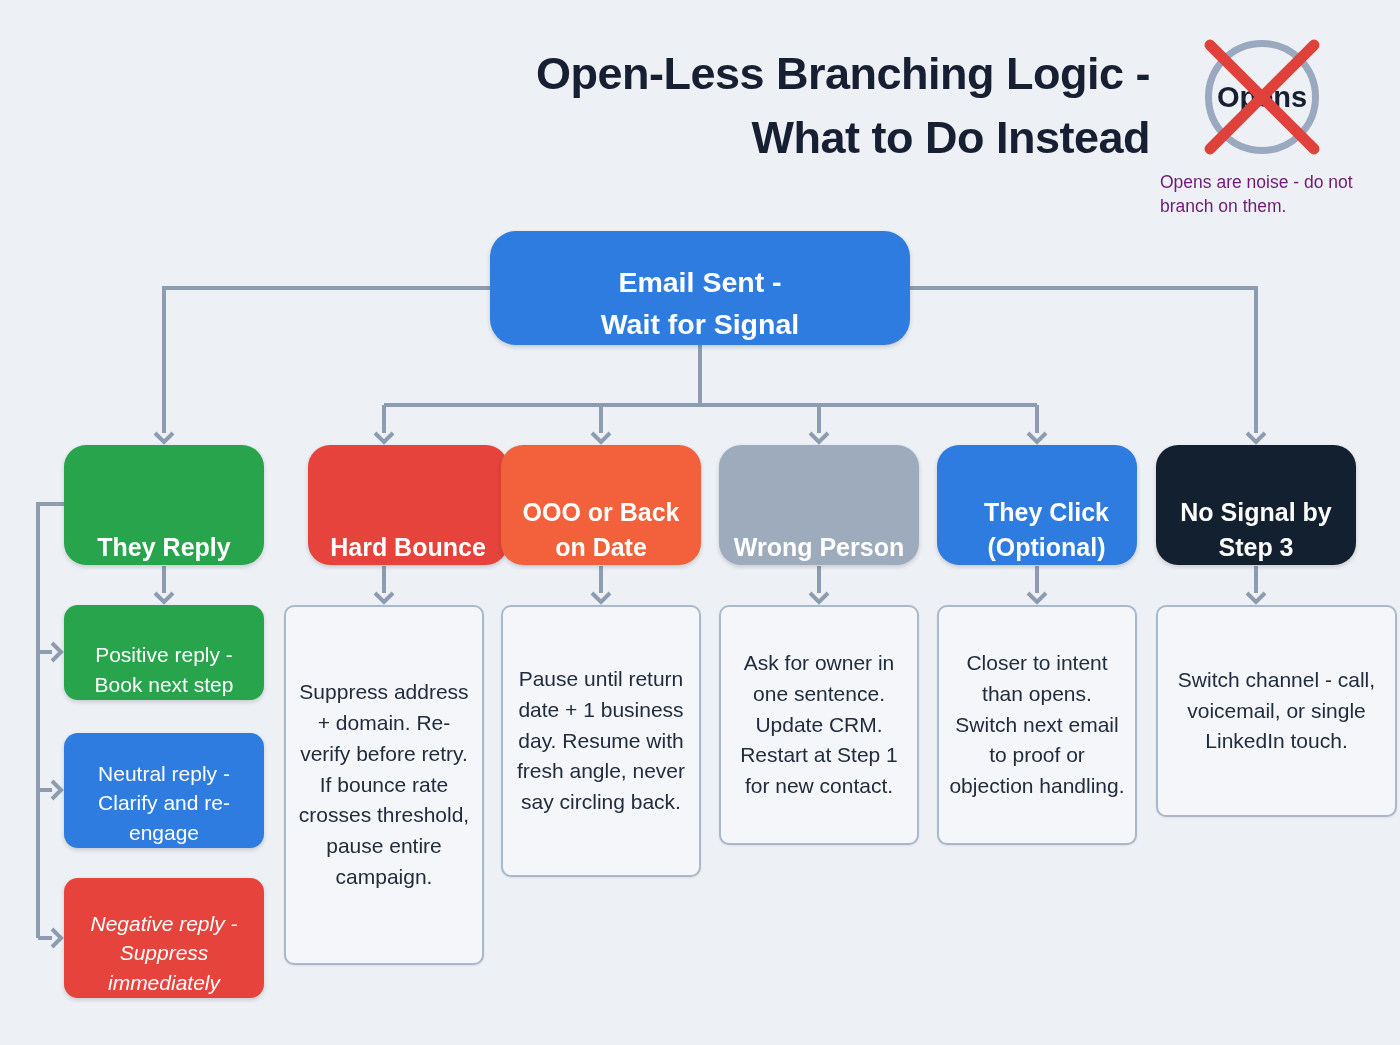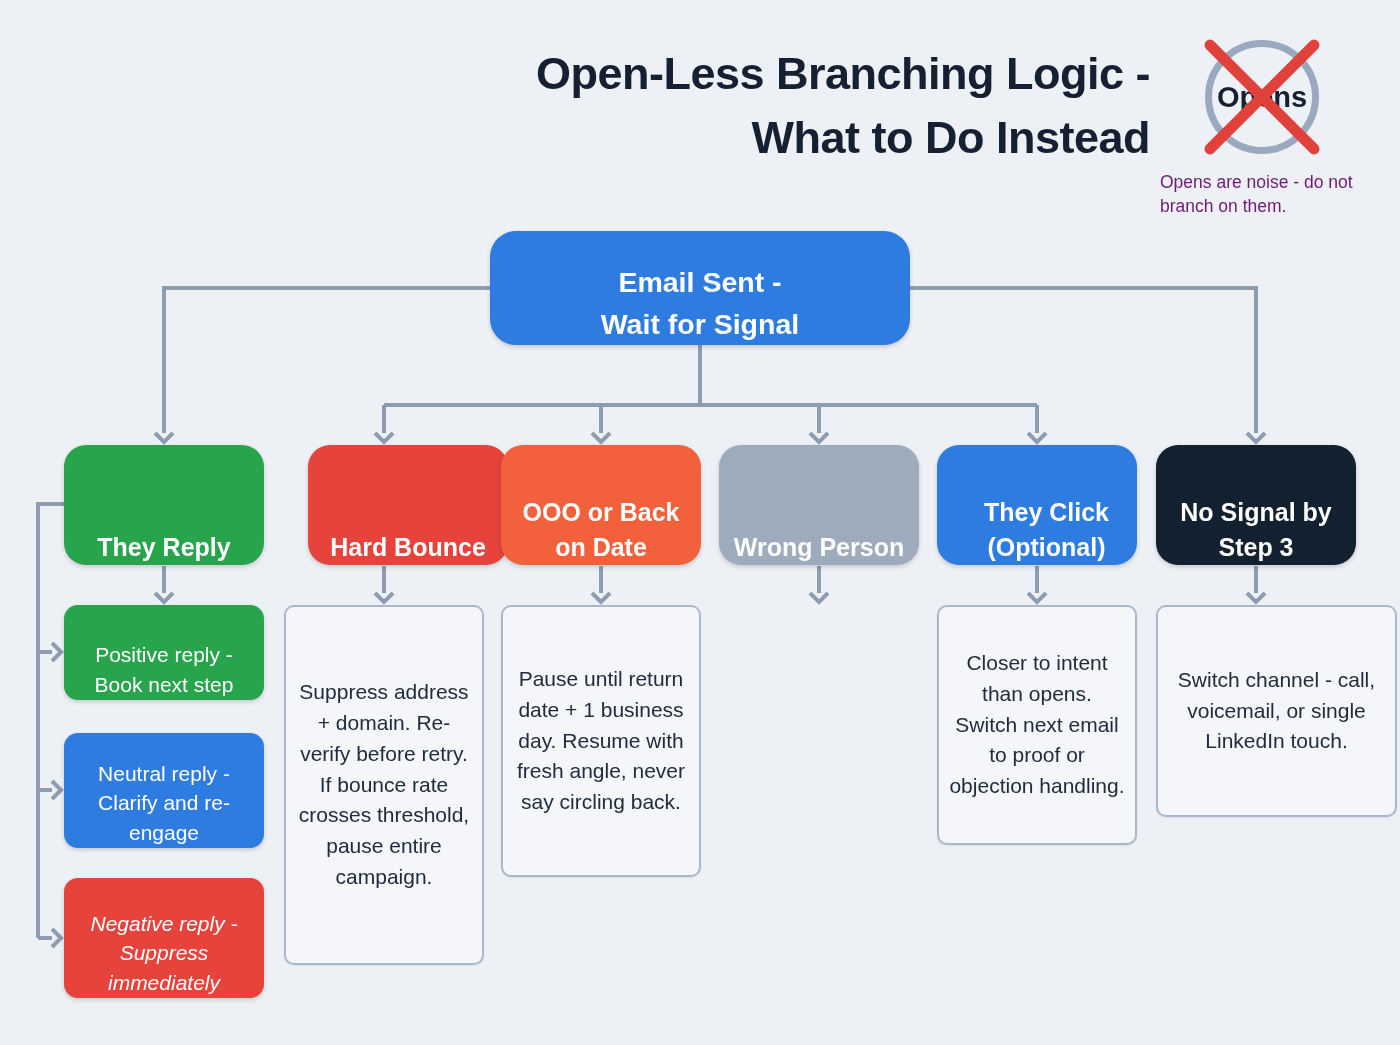--- a/index.html
+++ b/index.html
@@ -188,20 +188,23 @@
   <div class="node sub-node" style="left: 64px; top: 878px; width: 200px; height: 120px; background: rgb(229, 67, 59); font-style: italic;">
     <span>Negative reply - Suppress immediately</span>
   </div>
 
   <div class="desc-box" style="left:284px; top:605px; width:200px; height:360px;">
     <span>Suppress address + domain. Re-verify before retry. If bounce rate crosses threshold, pause entire campaign.</span>
   </div>
   <div class="desc-box" style="left:501px; top:605px; width:200px; height:272px;">
     <span>Pause until return date + 1 business day. Resume with fresh angle, never say circling back.</span>
   </div>
+  <div class="desc-box" style="left:719px; top:605px; width:200px; height:240px;">
+    <span>Ask for owner in one sentence. Update CRM. Restart at Step 1 for new contact.</span>
+  </div>
   <div class="desc-box" style="left:937px; top:605px; width:200px; height:240px;">
     <span>Closer to intent than opens. Switch next email to proof or objection handling.</span>
   </div>
   <div class="desc-box" style="left:1156px; top:605px; width:241px; height:212px;">
     <span>Switch channel - call, voicemail, or single LinkedIn touch.</span>
   </div>
 
 </div>
 
 </body></html>

